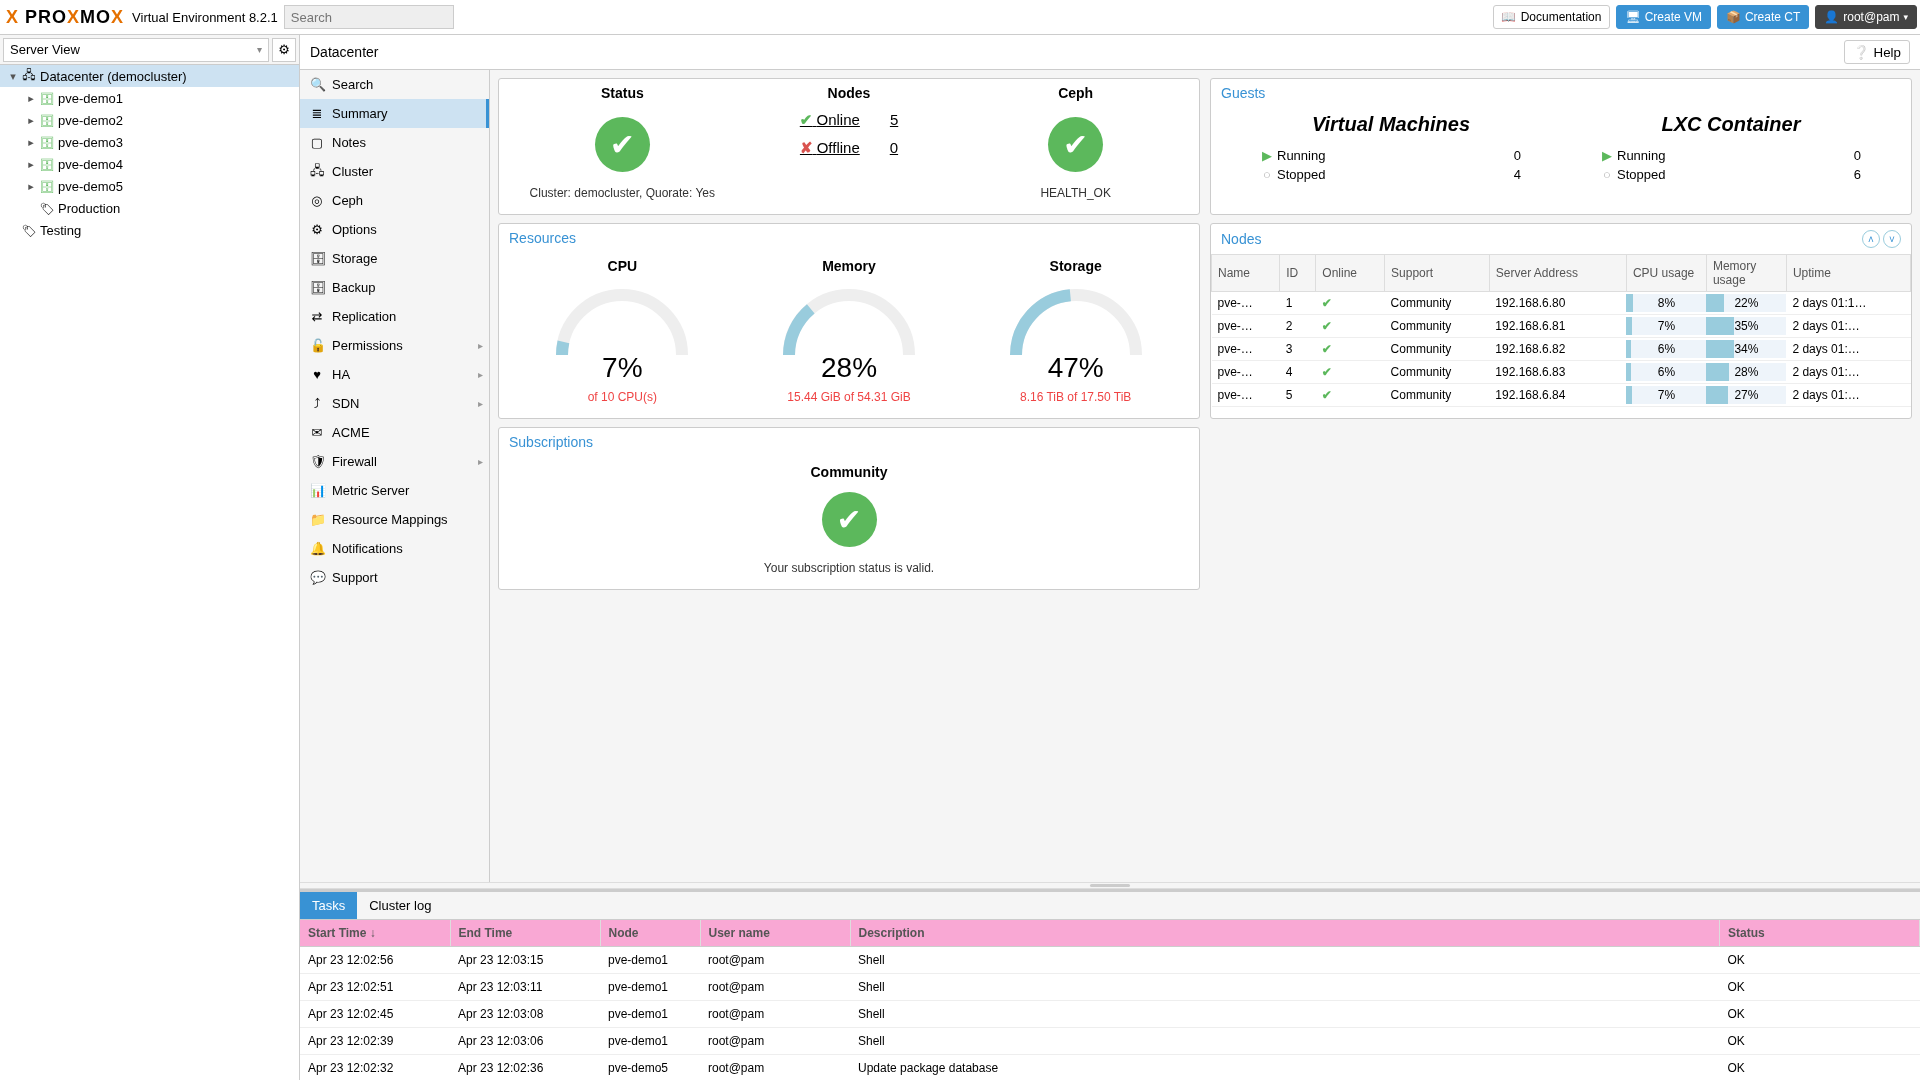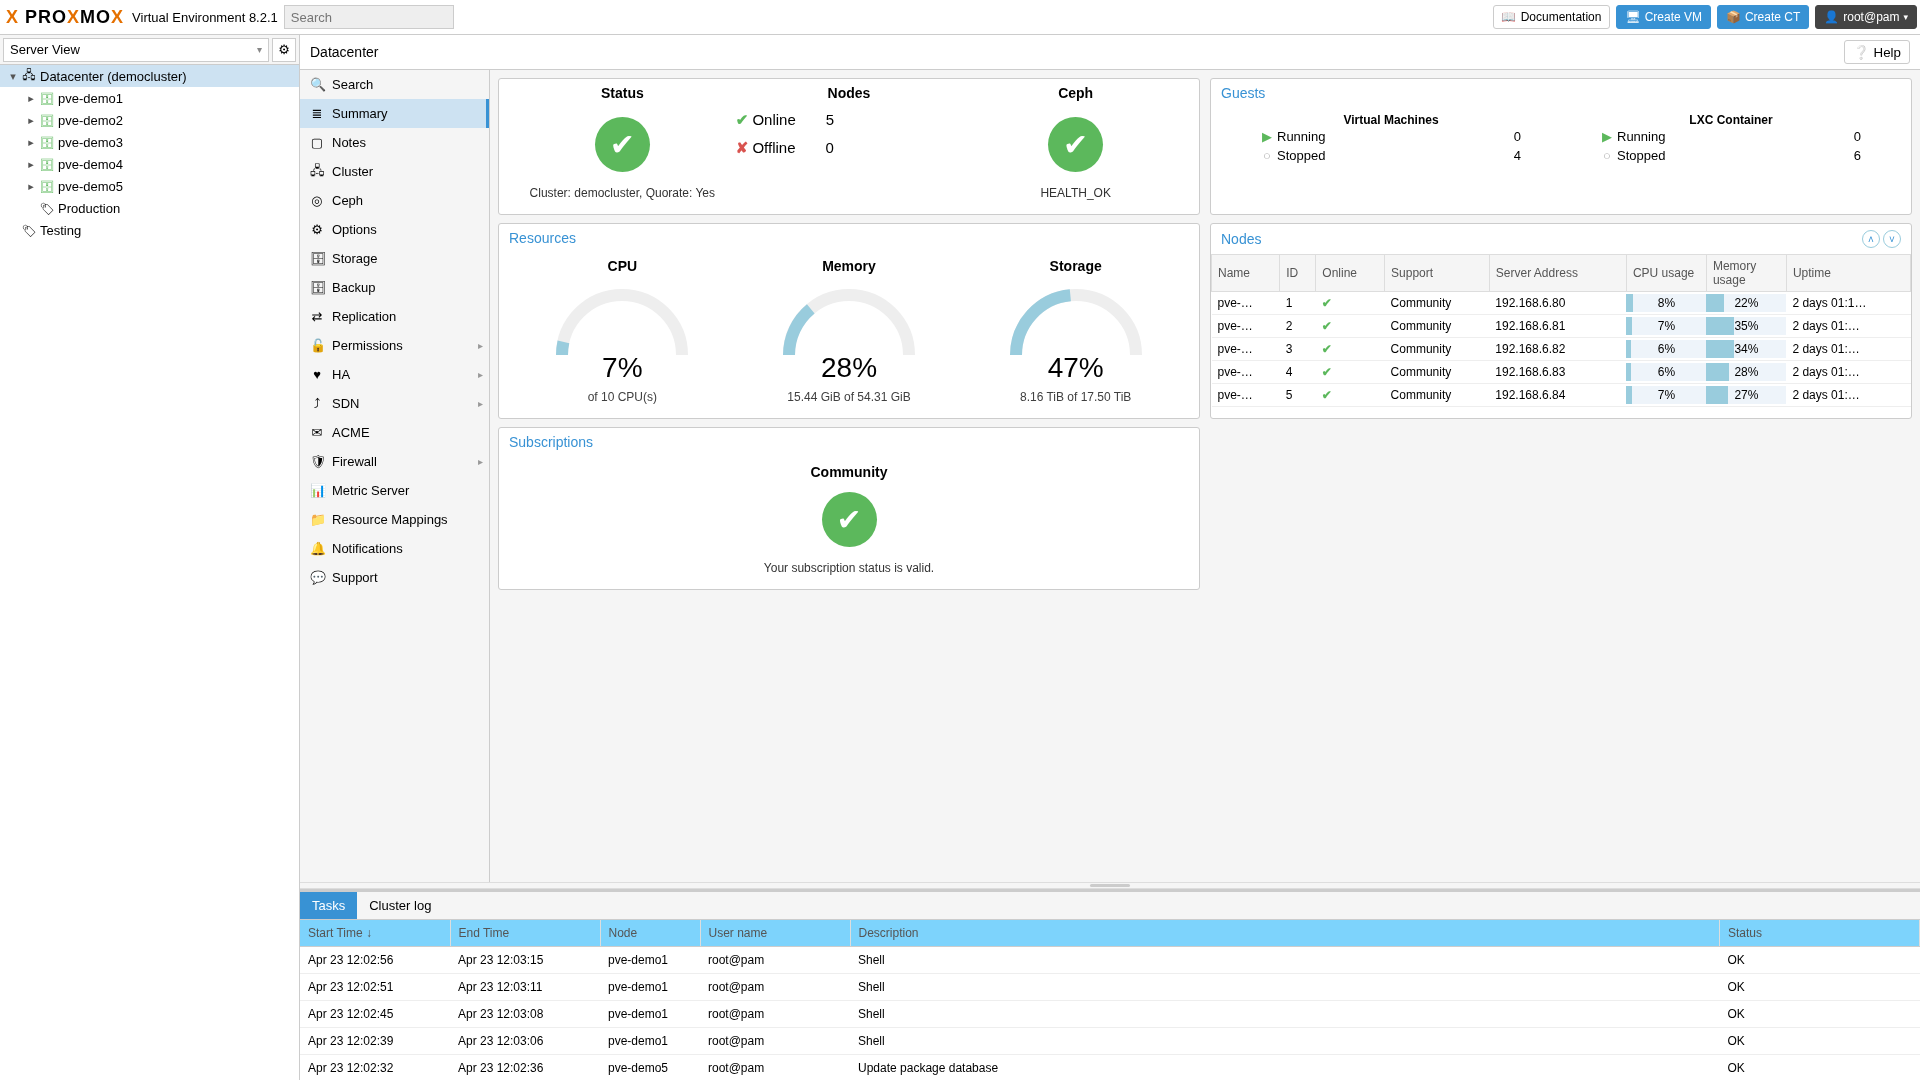--- a/index.html
+++ b/index.html
@@ -36,51 +36,51 @@
 .dash { flex:1; overflow:auto; padding:8px; background:#f5f5f5;}
 .panel-row { display:flex; gap:10px; margin-bottom:8px;}
 .panel { background:#fff; border:1px solid #ccc; border-radius:3px; flex:1;}
 .panel-title { color:#3892d4; font-size:14px; padding:6px 10px;}
 .panel-body { padding:6px 10px 14px;}
 .health-grid { display:flex;}
 .health-col { flex:1; text-align:center;}
 .h-label { font-weight:bold; font-size:14px; margin-bottom:10px;}
 .check { width:55px; height:55px; border-radius:50%; background:#5cb85c; display:inline-flex; align-items:center; justify-content:center; color:#fff; font-size:30px; margin:6px 0;}
 .h-sub { font-size:12px; color:#333; margin-top:8px;}
-.online-row { display:flex; gap:30px; font-size:15px; margin:10px 0;}
+.online-row { display:flex; justify-content:center; gap:30px; font-size:15px; margin:10px 0;text-decoration:underline;}
 .green-chk { color:#5cb85c; font-weight:bold;}
 .red-x { color:#d9534f; font-weight:bold;}
 .guests-cols { display:flex; text-align:center;}
 .guest-col { flex:1;}
-.guest-hdr { font-weight:bold; font-size:12px; }
+.guest-hdr { font-weight:bold; font-size:20px; margin-bottom:10px;font-style:italic;}
 .guest-line { display:flex; justify-content:space-between; padding:2px 40px; font-size:13px;}
 .status-dot { display:inline-block; width:12px; text-align:center; margin-right:4px;}
 .run-dot { color:#5cb85c;}
 .stop-dot { color:#aaa;}
 .gauges { display:flex;}
 .gauge { flex:1; text-align:center;}
 .gauge-title { font-weight:bold; font-size:14px; margin-bottom:6px;}
 .gauge-svg { width:150px; height:85px;}
 .gauge-val { font-size:28px; font-weight:400; margin-top:-16px;}
-.gauge-sub { font-size:12px; color:#404040; margin-top:6px;}
+.gauge-sub { font-size:12px; color:#ef4444; margin-top:6px;}
 .nodes-table { width:100%; border-collapse:collapse; font-size:12px;}
 .nodes-table th { text-align:left; font-weight:normal; color:#555; border:1px solid #ddd; padding:4px 6px; background:#f5f5f5;}
 .nodes-table td { border-bottom:1px solid #eee; padding:4px 6px; white-space:nowrap; overflow:hidden; text-overflow:ellipsis;}
 .bar-cell { position:relative; width:80px;}
 .bar-bg { position:absolute; left:0; top:2px; bottom:2px; width:100%; background:#eef4fa;}
 .bar-fg { position:absolute; left:0; top:2px; bottom:2px; background:#9cd; }
 .bar-txt { position:relative; text-align:center; display:block;}
 .nodes-hdr { display:flex; justify-content:space-between; align-items:center; padding:6px 10px;}
 .nodes-arrows span { display:inline-flex; width:18px; height:18px; border:1px solid #9cd; border-radius:50%; align-items:center; justify-content:center; font-size:10px; color:#3892d4; cursor:pointer; margin-left:3px;}
 .bottom { display:flex; flex-direction:column; border-top:3px solid #ccc;}
 .tab-strip2 { display:flex; background:#f5f5f5; border-bottom:1px solid #ccc;}
 .tab2 { padding:6px 12px; cursor:pointer; font-size:13px;}
 .tab2.sel { background:#3892d4; color:#fff;}
 .task-table { width:100%; border-collapse:collapse; font-size:12px;}
-.task-table th { text-align:left; font-weight:normal; color:#555; border-right:1px solid #ddd; border-bottom:1px solid #ccc; padding:6px 8px; background:#7dd3fc;}
+.task-table th { text-align:left; font-weight:bold; color:#555; border-right:1px solid #ddd; border-bottom:1px solid #ccc; padding:6px 8px; background:#f9a8d4;}
 .task-table td { padding:6px 8px; border-bottom:1px solid #eee;}
 .icon { display:inline-block; width:14px; text-align:center;}
 .server-icon::before { content:"🗄"; font-size:12px;}
 .building-icon::before { content:"🖧"; font-size:12px;}
 .tag-icon::before { content:"🏷"; font-size:12px;}
 .task-scroll { height:160px; overflow:auto;}
 .resize-handle { height:7px; background:#f5f5f5; border-top:1px solid #ddd; border-bottom:1px solid #ddd; display:flex; align-items:center; justify-content:center; cursor:row-resize;}
 .resize-handle::after { content:""; width:40px; height:3px; background:#ccc; border-radius:2px;}
 .nodes-table-wrap{overflow-x:hidden;}
 .sub-community{ text-align:center; padding-top:8px;}

